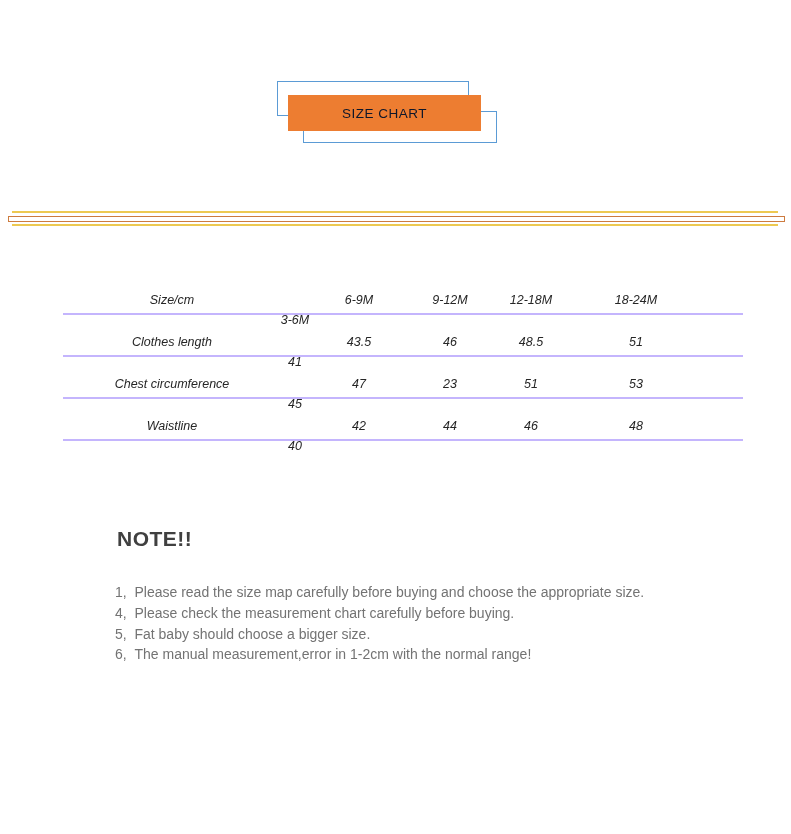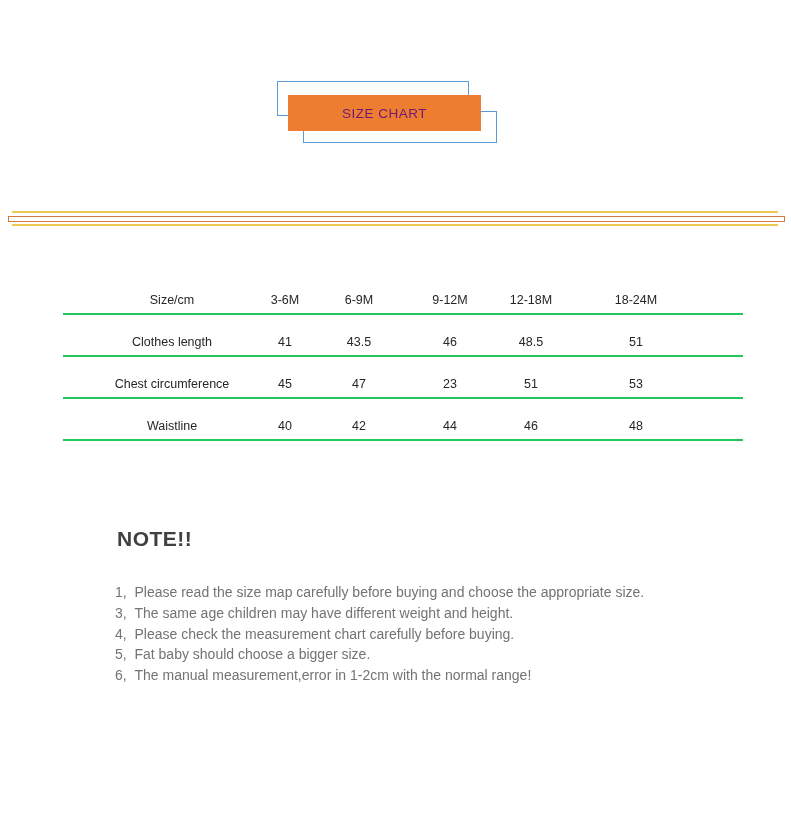--- a/index.html
+++ b/index.html
@@ -7,36 +7,36 @@
     position:relative; width:791px; height:834px; background:#ffffff;
     font-family:"Liberation Sans", sans-serif; overflow:hidden;
   }
 
   
   .blue-frame { position:absolute; border:1.5px solid #5B9BD5; box-sizing:border-box; }
   .frame-a { left:277px; top:81px;  width:192px; height:35px; }
   .frame-b { left:303px; top:111px; width:194px; height:32px; }
   .banner {
     position:absolute; left:288px; top:95px; width:193px; height:36px;
-    background:#ED7D31; color:#701a75;
+    background:#ED7D31; color:#0f172a;
     display:flex; align-items:center; justify-content:center;
     font-size:13.5px; letter-spacing:0.5px;
   }
 
   
   .rule-y1 { position:absolute; left:12px; top:211px; width:766px; height:2px; background:#EDC951; }
   .rule-or { position:absolute; left:8px;  top:216px; width:777px; height:6px;
              border:1.5px solid #CD7B3F; box-sizing:border-box; background:#ffffff; }
   .rule-y2 { position:absolute; left:12px; top:224px; width:766px; height:2px; background:#EDC951; }
 
   
   .size-table { position:absolute; left:63px; top:273px; width:680px; color:#262626; font-size:12.5px; }
-  .t-row  { position:relative; height:42px; border-bottom:2px solid #22c55e; box-sizing:border-box; }
+  .t-row  { position:relative; height:42px; border-bottom:2px solid #c4b5fd; box-sizing:border-box;font-style:italic; }
   .t-cell { position:absolute; top:27px; transform:translate(-50%,-50%); white-space:nowrap; }
-  .col0 { left:109px; } .col1 { left:222px; } .col2 { left:296px; }
+  .col0 { left:109px; } .col1 { left:232px;margin-top:20px; } .col2 { left:296px; }
   .col3 { left:387px; } .col4 { left:468px; } .col5 { left:573px; }
 
   
   .note-heading {
     position:absolute; left:117px; top:527px;
     font-size:21px; font-weight:bold; color:#404040; letter-spacing:0.5px;
   }
   .note-list {
     position:absolute; left:115px; top:582px; width:620px;
     font-size:14px; color:#737373; line-height:20.8px; white-space:nowrap;
@@ -92,19 +92,18 @@
       <span class="t-cell col3">44</span>
       <span class="t-cell col4">46</span>
       <span class="t-cell col5">48</span>
     </div>
   </div>
 
   <div class="note-heading">NOTE!!</div>
 
   <div class="note-list">
     <div>1,&nbsp;&nbsp;Please read the size map carefully before buying and choose the appropriate size.</div>
-    <div>3,&nbsp;&nbsp;The same age children may have different weight and height.</div>
     <div>4,&nbsp;&nbsp;Please check the measurement chart carefully before buying.</div>
     <div>5,&nbsp;&nbsp;Fat baby should choose a bigger size.</div>
     <div>6,&nbsp;&nbsp;The manual measurement,error in 1-2cm with the normal range!</div>
   </div>
 
 </div>
 
 </body></html>

